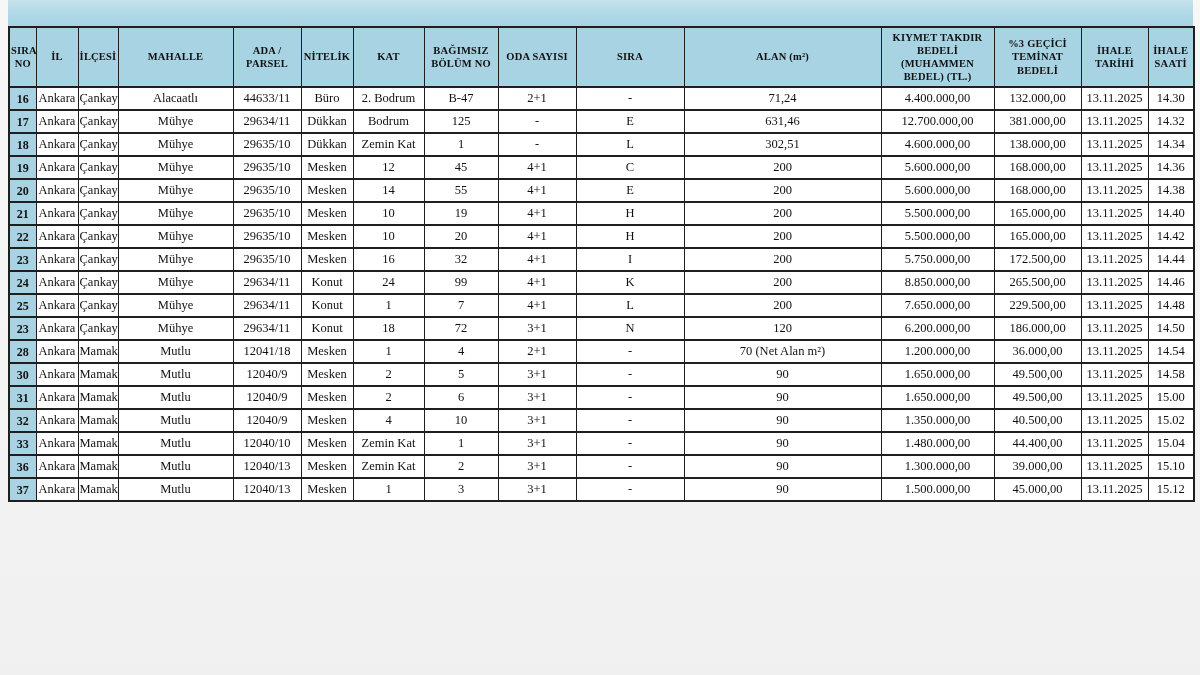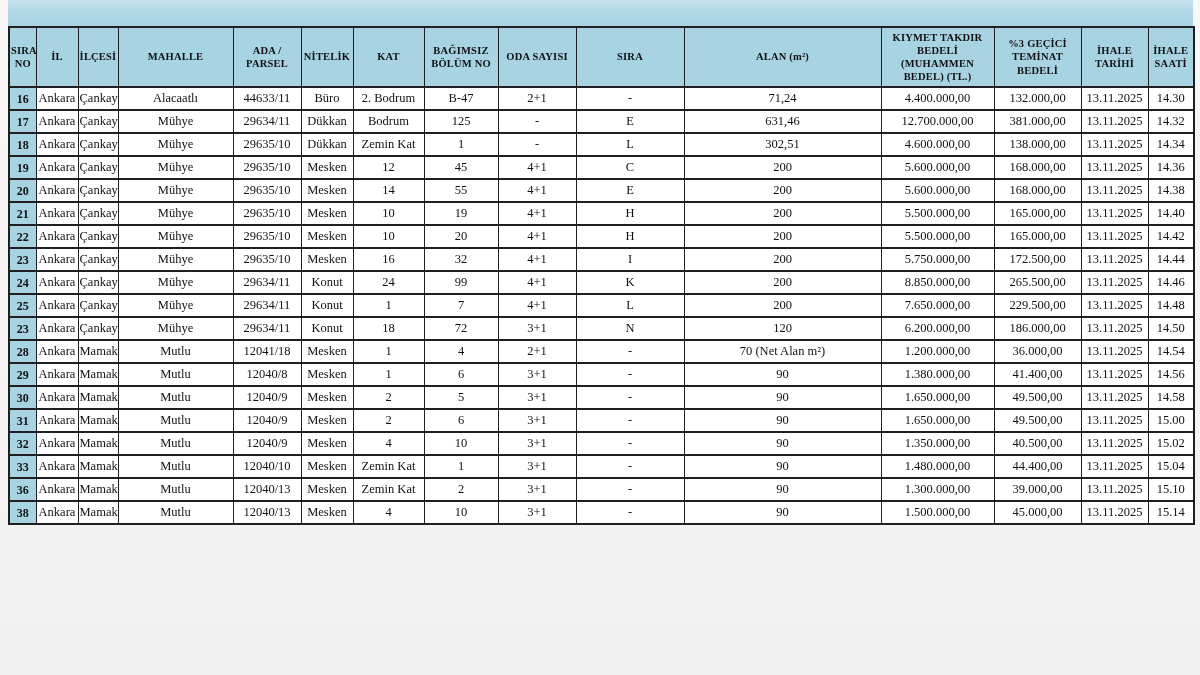--- a/index.html
+++ b/index.html
@@ -294,37 +294,20 @@
           <td>4</td>
           <td>2+1</td>
           <td>-</td>
           <td>70 (Net Alan m²)</td>
           <td>1.200.000,00</td>
           <td>36.000,00</td>
           <td>13.11.2025</td>
           <td>14.54</td>
         </tr>
         <tr>
-          <td class="sira">29</td>
-          <td>Ankara</td>
-          <td>Mamak</td>
-          <td>Mutlu</td>
-          <td>12040/8</td>
-          <td>Mesken</td>
-          <td>1</td>
-          <td>6</td>
-          <td>3+1</td>
-          <td>-</td>
-          <td>90</td>
-          <td>1.380.000,00</td>
-          <td>41.400,00</td>
-          <td>13.11.2025</td>
-          <td>14.56</td>
-        </tr>
-        <tr>
           <td class="sira">30</td>
           <td>Ankara</td>
           <td>Mamak</td>
           <td>Mutlu</td>
           <td>12040/9</td>
           <td>Mesken</td>
           <td>2</td>
           <td>5</td>
           <td>3+1</td>
           <td>-</td>
@@ -396,31 +379,31 @@
           <td>2</td>
           <td>3+1</td>
           <td>-</td>
           <td>90</td>
           <td>1.300.000,00</td>
           <td>39.000,00</td>
           <td>13.11.2025</td>
           <td>15.10</td>
         </tr>
         <tr>
-          <td class="sira">38</td>
+          <td class="sira">37</td>
           <td>Ankara</td>
           <td>Mamak</td>
           <td>Mutlu</td>
           <td>12040/13</td>
           <td>Mesken</td>
-          <td>4</td>
-          <td>10</td>
+          <td>1</td>
+          <td>3</td>
           <td>3+1</td>
           <td>-</td>
           <td>90</td>
           <td>1.500.000,00</td>
           <td>45.000,00</td>
           <td>13.11.2025</td>
-          <td>15.14</td>
+          <td>15.12</td>
         </tr>
       </tbody>
   </table>
 </div>
 
 </body></html>

